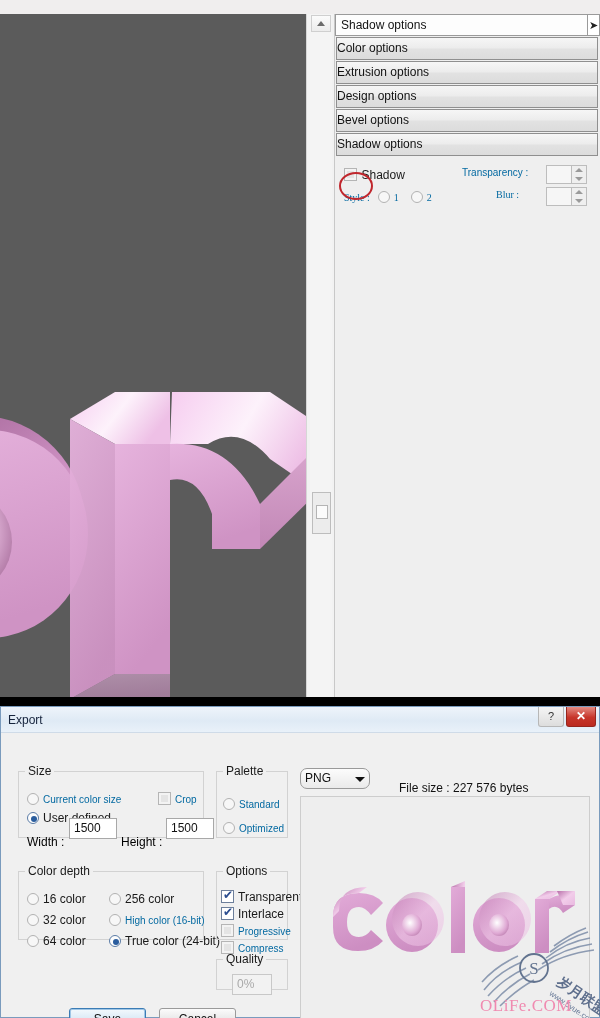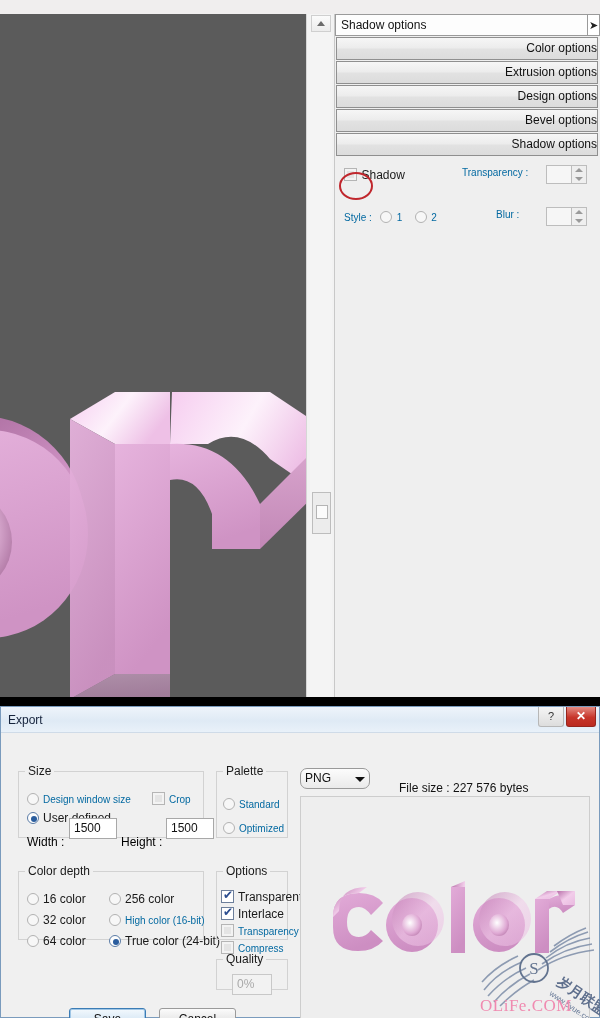--- a/index.html
+++ b/index.html
@@ -84,21 +84,21 @@
     border-left: 1px solid #9a9a9a;
     font-size: 11px; color: #222; text-align: center; line-height: 20px;
     overflow: hidden;
   }
   .optbtn {
     display: block; width: 262px; height: 23px; margin: 1px 0 0 1px;
     background: linear-gradient(#f6f6f6 0%, #ececec 48%, #e2e2e2 52%, #dcdcdc 100%);
     border: 1px solid #8f8f8f;
     font-family: "Liberation Sans", sans-serif;
     font-size: 12px; color: #111;
-    text-align: right; line-height: 21px;
+    text-align: left; line-height: 21px;
     cursor: default;
   }
 
   .shadow-block { position: relative; margin-top: 9px; padding-left: 9px; }
   .row1 { position: relative; height: 22px; }
   .row2 { position: relative; height: 22px; }
 
   .cb {
     display: inline-block; width: 13px; height: 13px;
     border: 1px solid #9c9c9c; background: #fff;
@@ -349,21 +349,21 @@
           <span style="position:absolute; left:118px; top:2px;" class="lbl-dim">Transparency :</span>
           <span class="spin" style="position:absolute; left:202px; top:0px;">
             <span class="fld"></span>
             <span class="arrows">
                 <i class="u"></i>
                 <i class="d"></i>
               </span>
           </span>
         </div>
 
-        <div class="row2" style="margin-top:20px;">
+        <div class="row2" style="margin-top:0;font-family:Liberation Serif, serif;">
           <span class="lbl-dim">Style :</span>
           <span class="radio" style="margin-left:4px;"></span>
           <span class="lbl-dim">1</span>
           <span class="radio" style="margin-left:8px;"></span>
           <span class="lbl-dim">2</span>
 
           <span style="position:absolute; left:152px; top:2px;" class="lbl-dim">Blur :</span>
           <span class="spin" style="position:absolute; left:202px; top:0px;">
             <span class="fld"></span>
             <span class="arrows">
@@ -385,23 +385,23 @@
       <span class="t">Export</span>
       <span class="btn-help">?</span>
       <span class="btn-close">✕</span>
     </div>
 
     <div class="dlg-body">
 
       <fieldset class="grp" style="left:17px; top:31px; width:186px; height:74px;">
         <legend>Size</legend>
         <div class="opt" style="left:8px; top:14px;">
-          <span class="radio"></span><span class="lbl-dim">Design window size</span>
-        </div>
-        <div class="opt" style="left:133px; top:14px;">
+          <span class="radio"></span><span class="lbl-dim">Current color size</span>
+        </div>
+        <div class="opt" style="left:139px; top:14px;">
           <span class="cb disabled"></span><span class="lbl-dim">Crop</span>
         </div>
         <div class="opt" style="left:8px; top:33px;">
           <span class="radio on"></span><span class="lbl">User defined</span>
         </div>
         <div class="opt" style="left:8px; top:57px;">Width :</div>
         <div class="opt" style="left:102px; top:57px;">Height :</div>
       </fieldset>
       <div class="txtin" style="left:68px; top:85px; width:48px;">1500</div>
       <div class="txtin" style="left:165px; top:85px; width:48px;">1500</div>
@@ -441,21 +441,21 @@
 
       <fieldset class="grp" style="left:215px; top:131px; width:72px; height:76px;">
         <legend>Options</legend>
         <div class="opt" style="left:4px; top:12px;">
           <span class="cb checked"></span><span class="lbl">Transparent</span>
         </div>
         <div class="opt" style="left:4px; top:29px;">
           <span class="cb checked"></span><span class="lbl">Interlace</span>
         </div>
         <div class="opt" style="left:4px; top:46px;">
-          <span class="cb disabled"></span><span class="lbl-dim">Transparency</span>
+          <span class="cb disabled"></span><span class="lbl-dim">Progressive</span>
         </div>
         <div class="opt" style="left:4px; top:63px;">
           <span class="cb disabled"></span><span class="lbl-dim">Compress</span>
         </div>
       </fieldset>
 
       <fieldset class="grp" style="left:215px; top:219px; width:72px; height:38px;">
         <legend>Quality</legend>
       </fieldset>
       <div class="txtin dim" style="left:231px; top:241px; width:40px;">0%</div>

